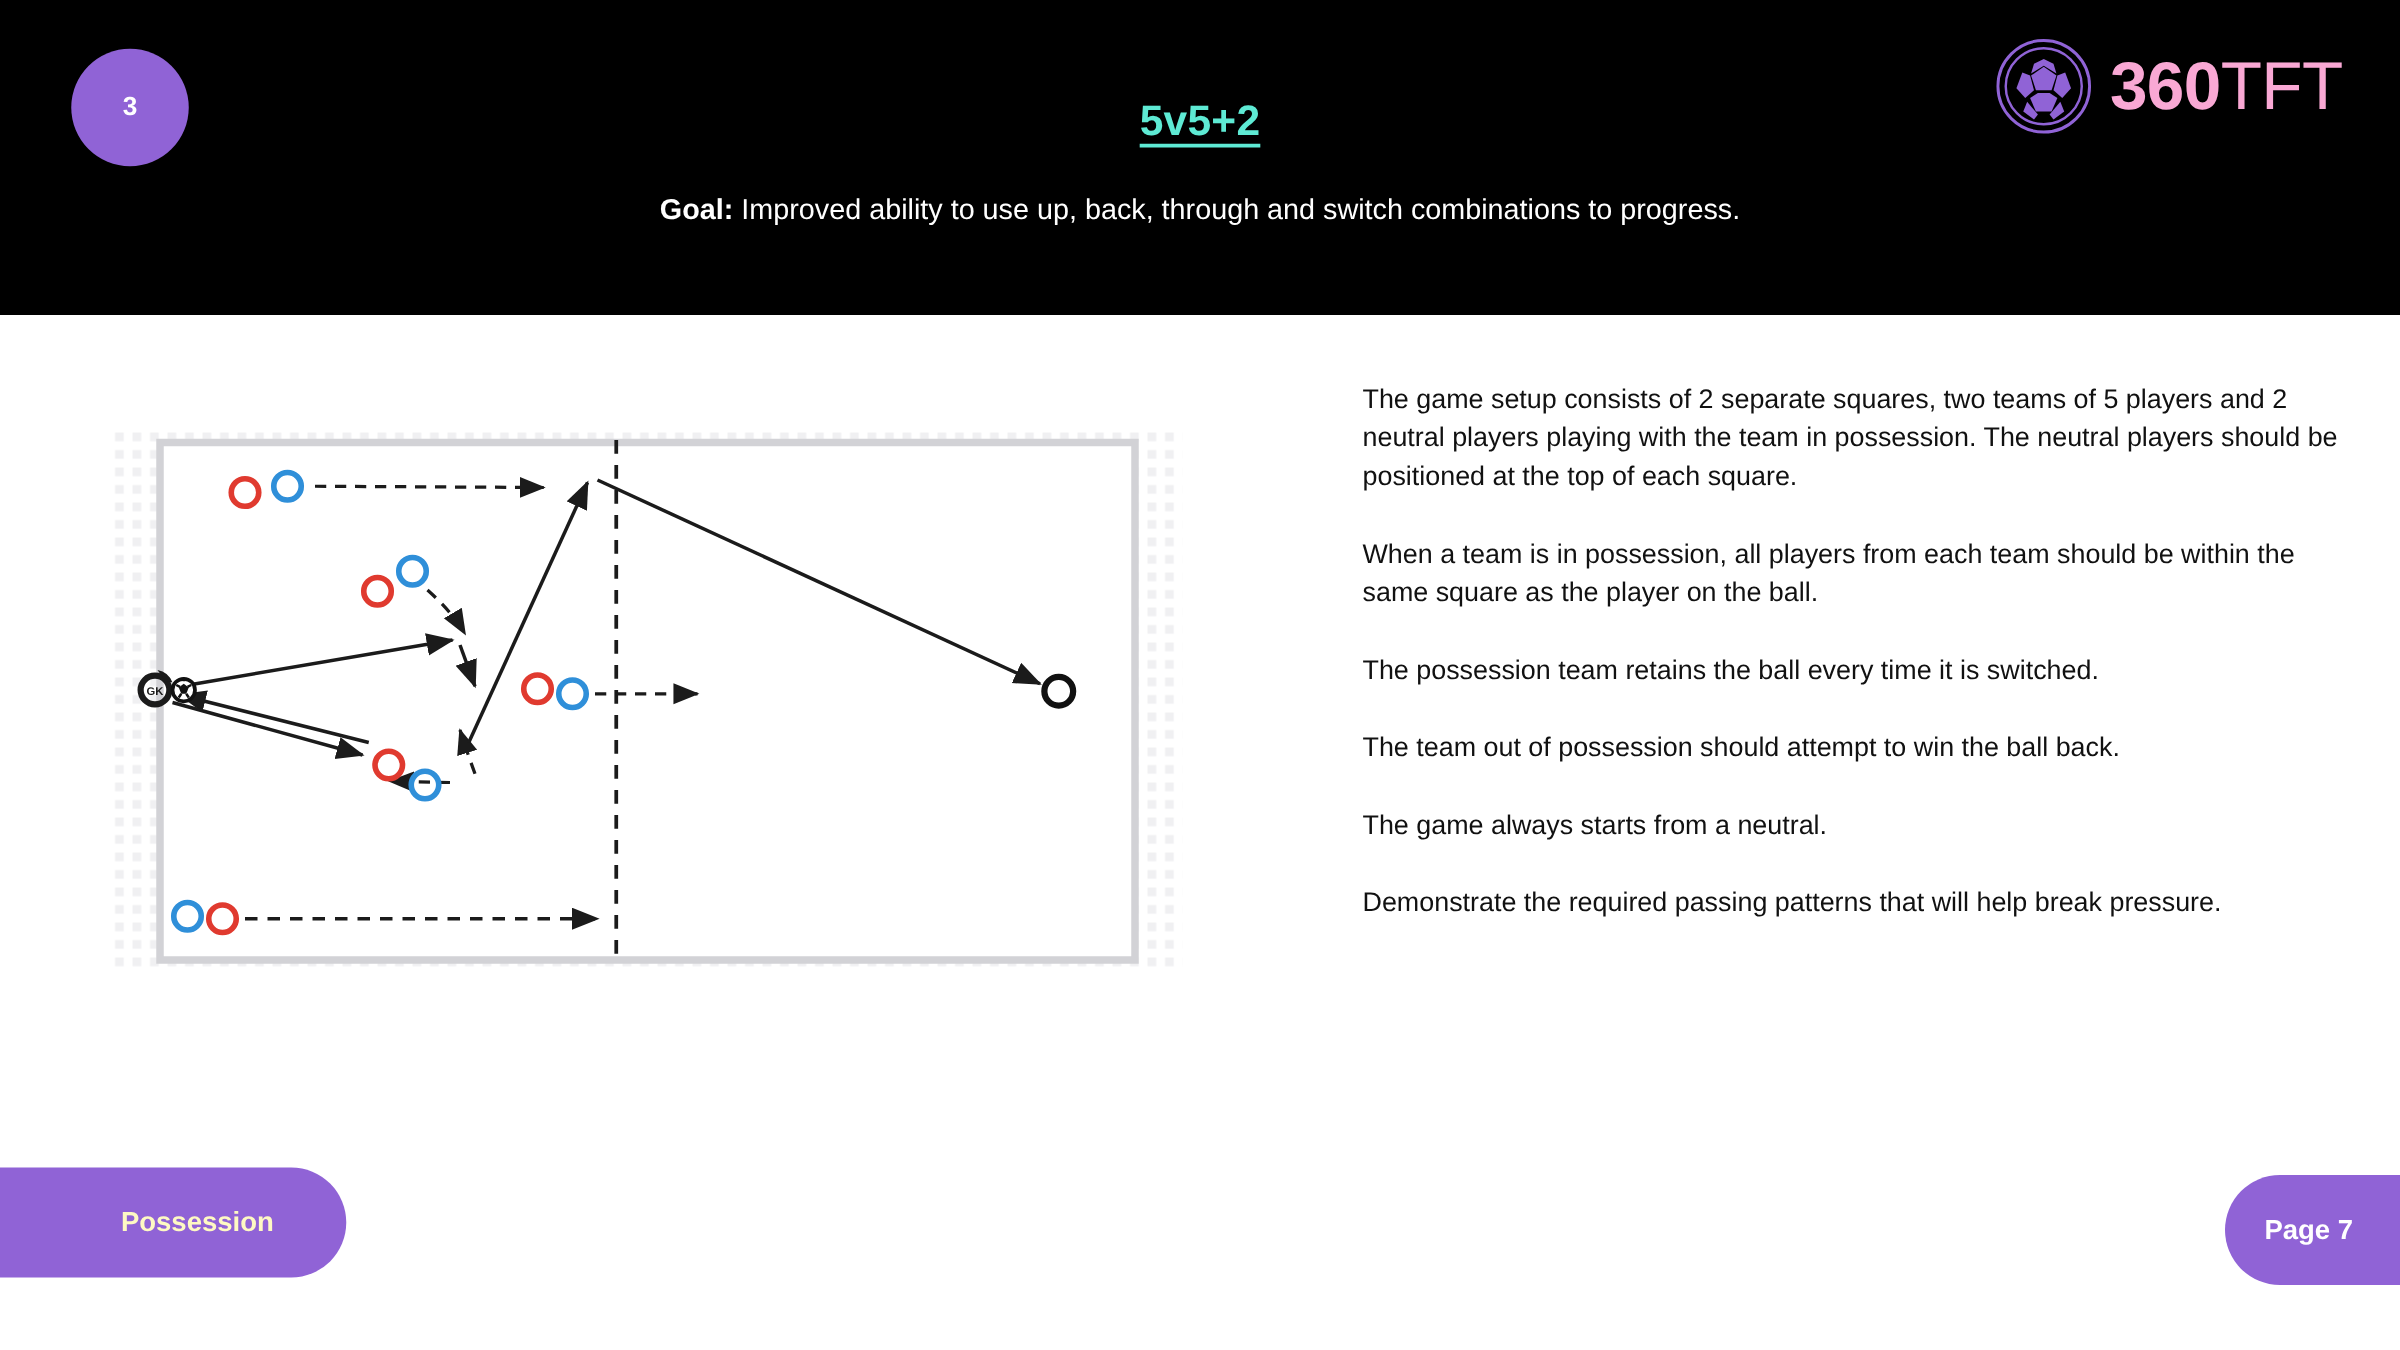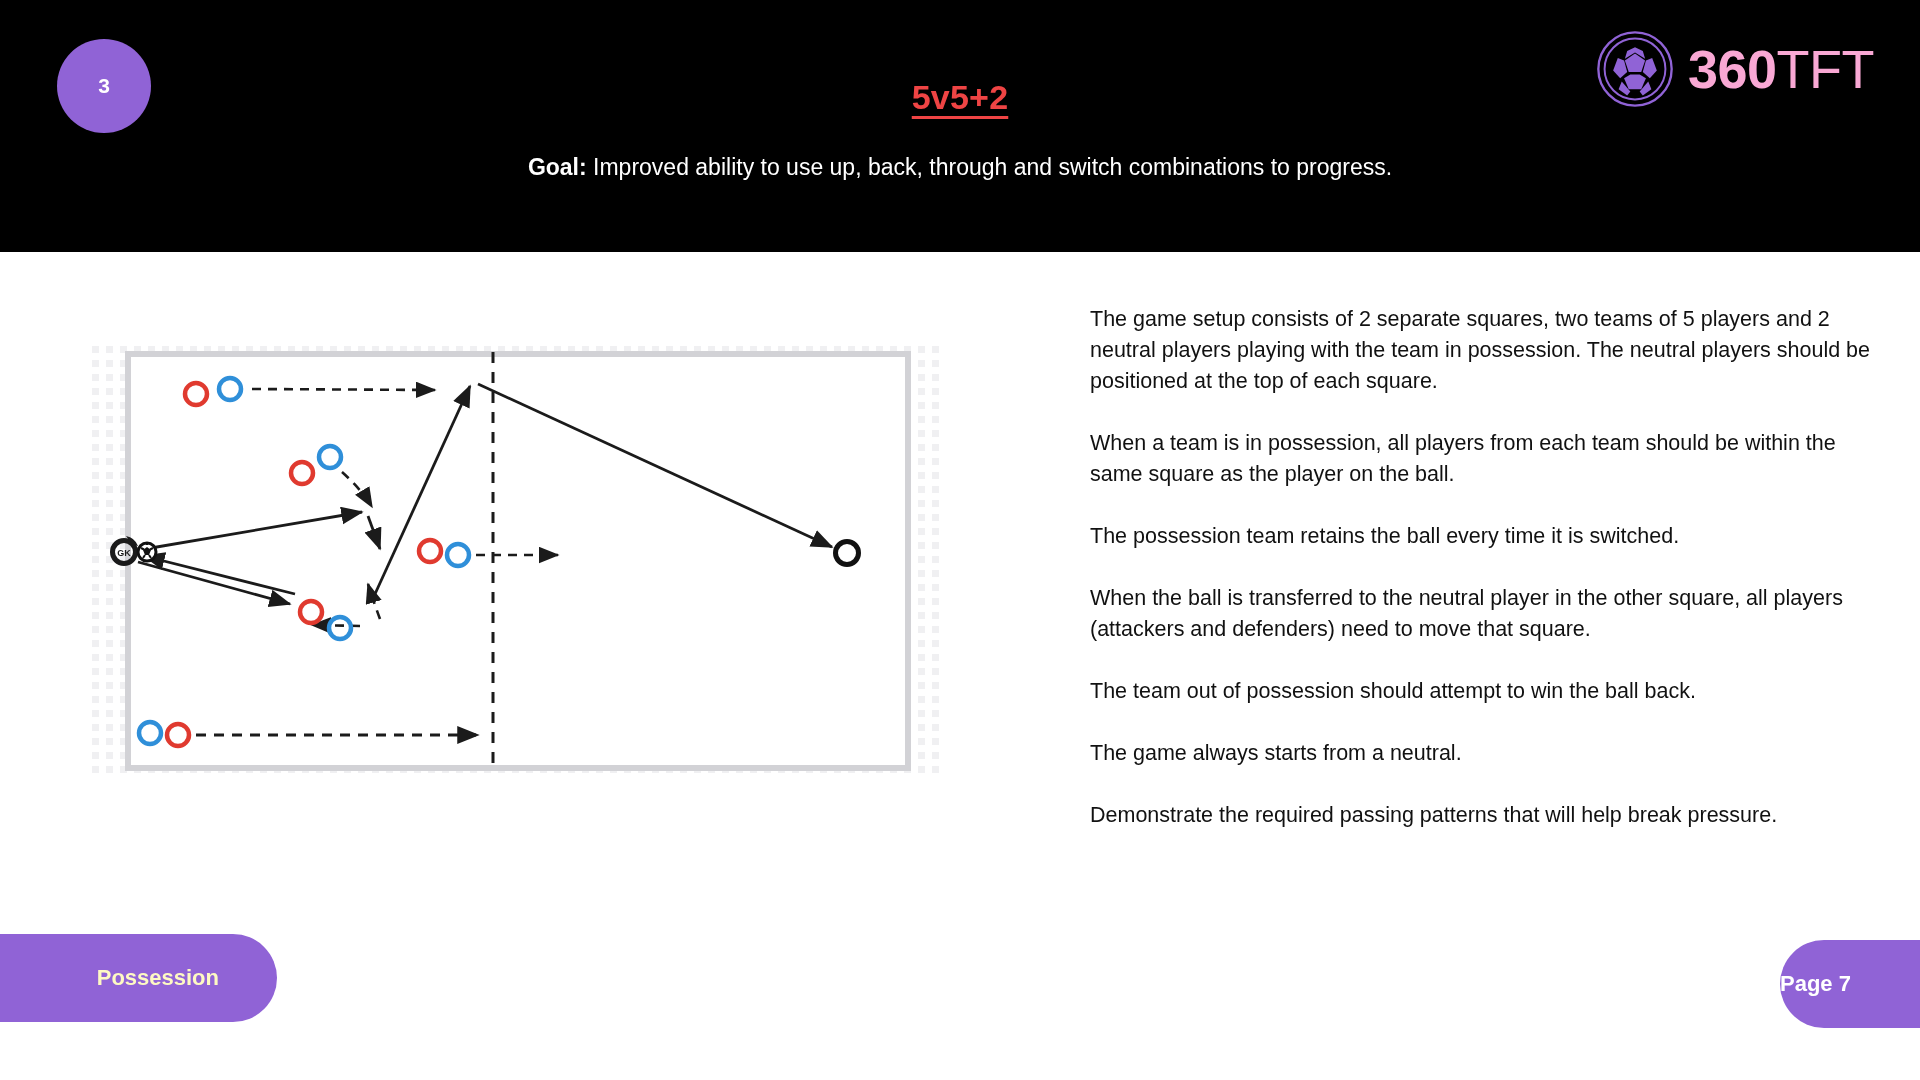--- a/index.html
+++ b/index.html
@@ -47,21 +47,21 @@
   .title-wrap {
     position: absolute;
     top: 78px;
     left: 0;
     width: 1920px;
     text-align: center;
   }
 
   .drill-title {
     display: inline-block;
-    color: #ef4444;
+    color: #5eead4;
     font-size: 34px;
     font-weight: bold;
     text-decoration: underline;
     text-underline-offset: 7px;
     text-decoration-thickness: 3px;
     letter-spacing: 0.2px;
   }
 
   .goal-line {
     position: absolute;
@@ -151,21 +151,21 @@
   .page-pill {
     position: absolute;
     right: 0;
     bottom: 52px;
     height: 88px;
     width: 140px;
     background: #9063d6;
     border-radius: 44px 0 0 44px;
     display: flex;
     align-items: center;
-    justify-content: flex-start;
+    justify-content: center;
     color: #ffffff;
     font-size: 22px;
     font-weight: bold;
     padding-right: 6px;
   }
 </style>
 </head>
 <body>
 
 <div id="page">
@@ -275,21 +275,20 @@
           <polygon points="57,203 61,206 59,211 55,211 53,206" fill="#111111"></polygon>
           <path d="M57,198 l0,3 M51,204 l3,1.5 M63,204 l-3,1.5 M53,214 l2,-3 M61,214 l-2,-3" stroke="#111111" stroke-width="2"></path>
         </g>
       </svg>
     </div>
 
     <div class="instructions">
       <p class="para">The game setup consists of 2 separate squares, two teams of 5 players and 2 neutral players playing with the team in possession. The neutral players should be positioned at the top of each square.</p>
       <p class="para">When a team is in possession, all players from each team should be within the same square as the player on the ball.</p>
       <p class="para">The possession team retains the ball every time it is switched.</p>
-      <p class="para">When the ball is transferred to the neutral player in the other square, all players (attackers and defenders) need to move that square.</p>
       <p class="para">The team out of possession should attempt to win the ball back.</p>
       <p class="para">The game always starts from a neutral.</p>
       <p class="para">Demonstrate the required passing patterns that will help break pressure.</p>
     </div>
 
     <div class="topic-pill">
       <span>Possession</span>
     </div>
 
     <div class="page-pill">

